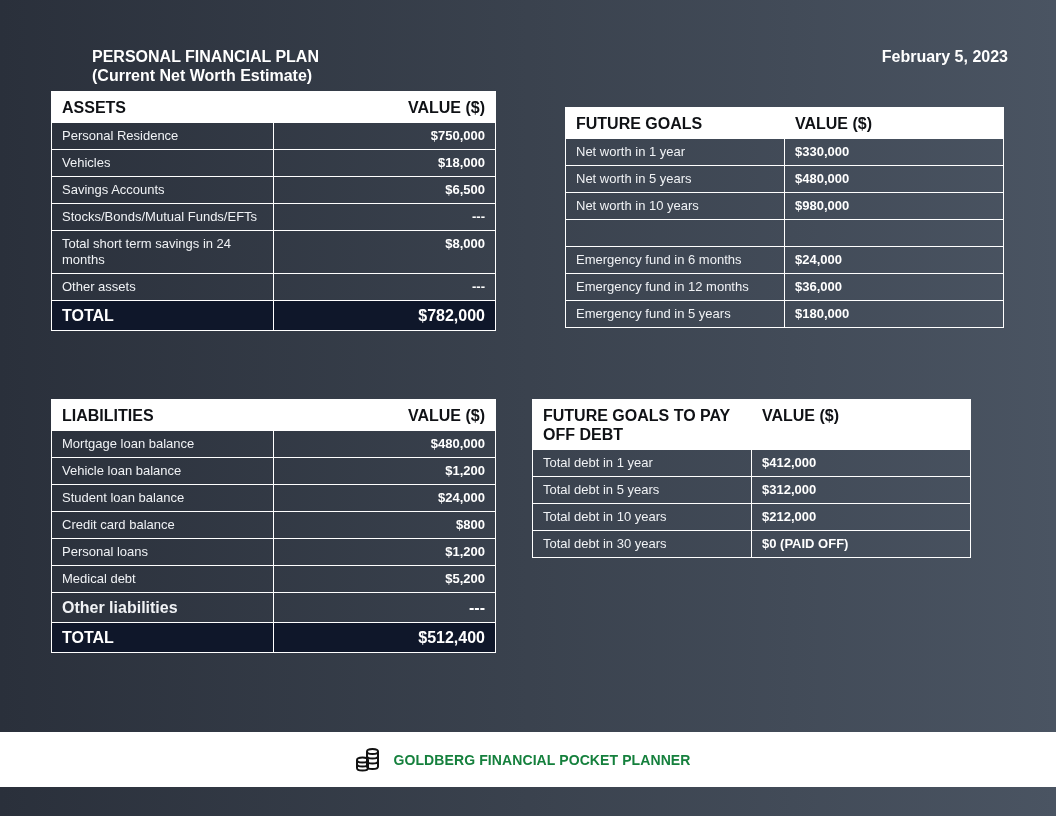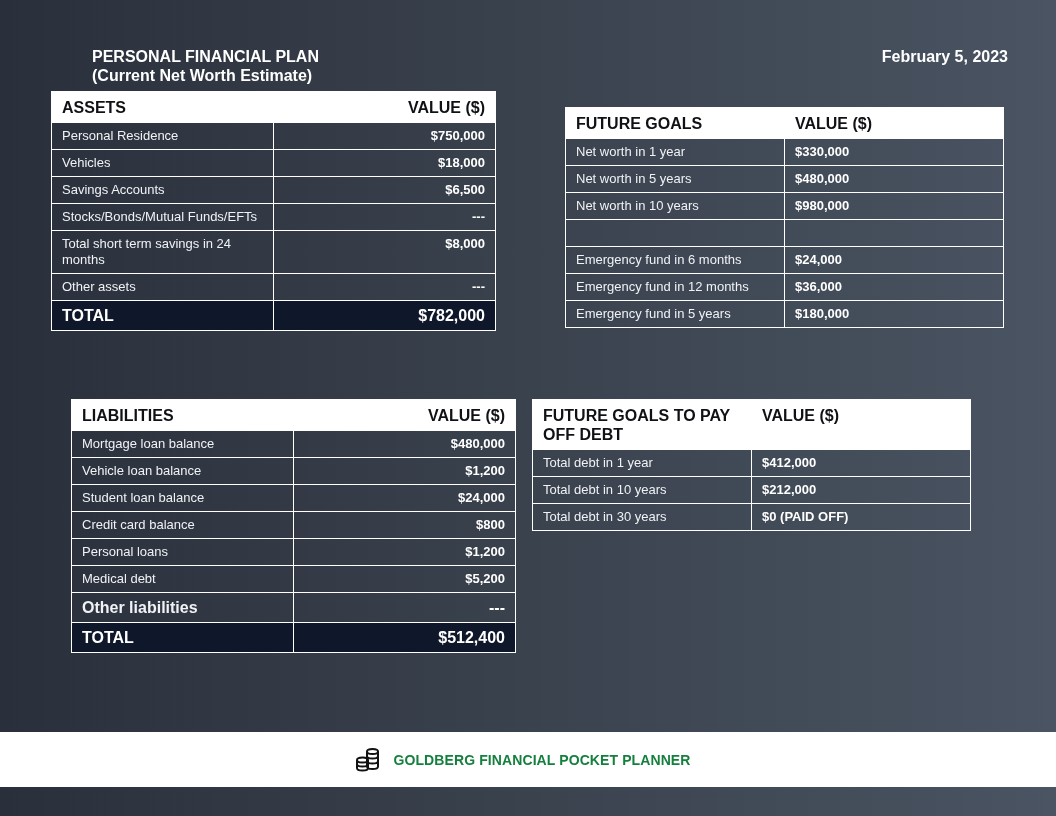--- a/index.html
+++ b/index.html
@@ -76,21 +76,21 @@
       color: #ffffff;
     }
     table.fin tr.bigrow td {
       font-size: 16px;
       font-weight: bold;
       line-height: 19px;
       padding-top: 5px;
       padding-bottom: 5px;
     }
     #assets { left: 51px; top: 91px; width: 445px; }
-    #liabilities { left: 51px; top: 399px; width: 445px; margin-left: 20px; }
+    #liabilities { left: 51px; top: 399px; width: 445px; }
     #future-goals { left: 565px; top: 107px; width: 438px; }
     #debt-goals { left: 532px; top: 399px; width: 436px; }
     .col-a { width: 222px; }
     .col-b { width: 222px; }
     .col-fa { width: 219px; }
     .col-fb { width: 219px; }
     tr.empty td { height: 16px; }
 
     .footer {
       position: absolute;
@@ -266,20 +266,24 @@
   <thead>
     <tr>
       <th>FUTURE GOALS TO PAY OFF DEBT</th>
       <th>VALUE ($)</th>
     </tr>
   </thead>
   <tbody>
     <tr>
       <td>Total debt in 1 year</td>
       <td class="val">$412,000</td>
+    </tr>
+    <tr>
+      <td>Total debt in 5 years</td>
+      <td class="val">$312,000</td>
     </tr>
     <tr>
       <td>Total debt in 10 years</td>
       <td class="val">$212,000</td>
     </tr>
     <tr>
       <td>Total debt in 30 years</td>
       <td class="val">$0 (PAID OFF)</td>
     </tr>
   </tbody>

